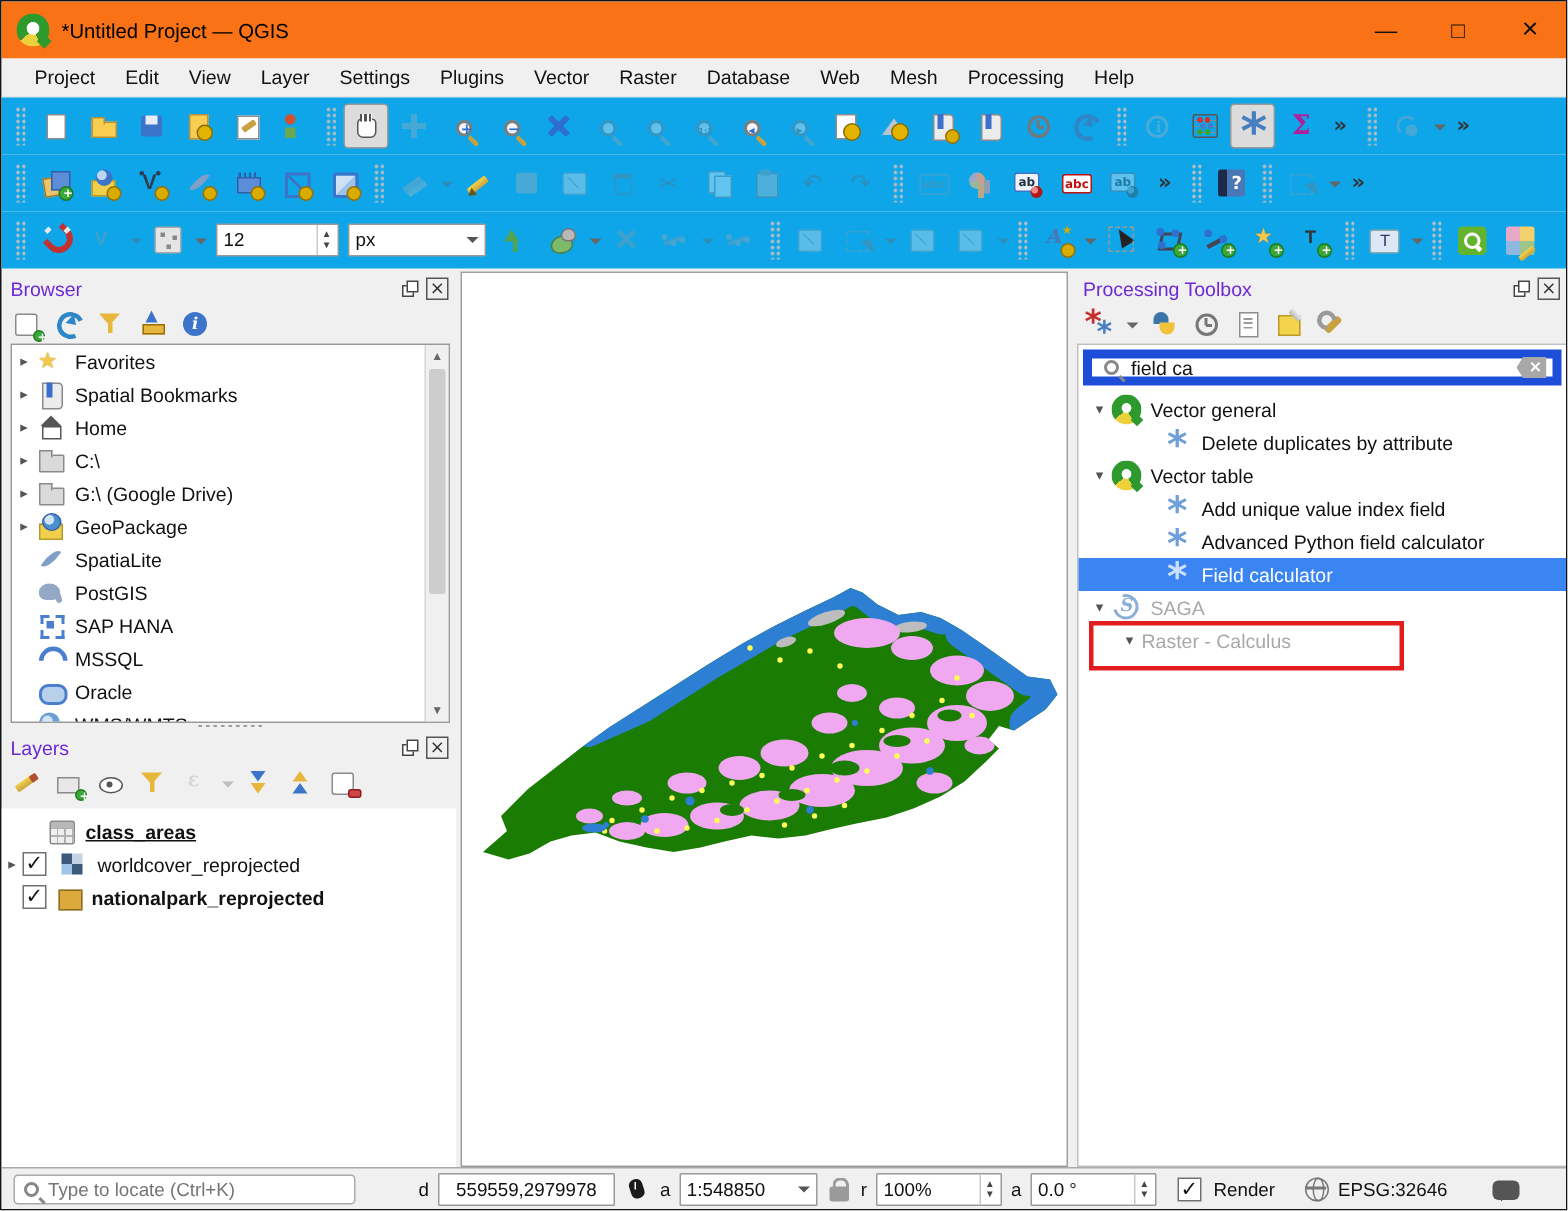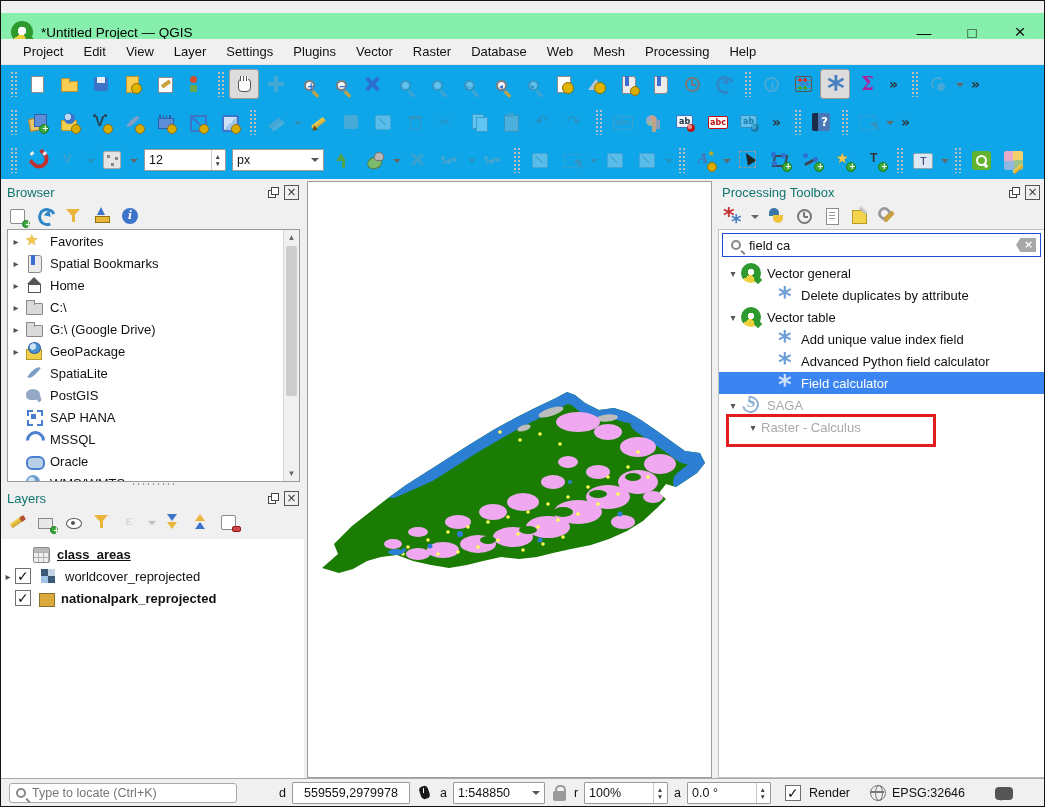--- a/index.html
+++ b/index.html
@@ -1,19 +1,19 @@
 <!DOCTYPE html>
 <html><head>
 <meta charset="utf-8">
 <style>
   *{margin:0;padding:0;box-sizing:border-box}
   html,body{width:1045px;height:807px;font-family:"Liberation Sans",sans-serif;background:#fff}
   .window{position:relative;width:1045px;height:807px;border:1px solid #141414;background:#f0f0f0;overflow:hidden}
   
-  .titlebar{position:absolute;left:0;top:12px;width:100%;height:38px;background:#86efac;display:flex;align-items:center}
+  .titlebar{position:absolute;left:0;top:0;width:100%;height:38px;background:#f97316;display:flex;align-items:center}
   .title-text{font-size:13.5px;color:#000;margin-left:8px}
   .winbtns{position:absolute;right:0;top:0;height:38px;display:flex}
   .winbtn{width:48px;height:38px;display:flex;align-items:center;justify-content:center;font-size:15px;color:#111}
   
   .menubar{position:absolute;left:0;top:38px;width:100%;height:26px;background:#f0f0f0;display:flex;align-items:center;padding-left:12px;border-bottom:1px solid #e3e3e3}
   .menu-item{font-size:13px;color:#111;padding:0 10px;height:26px;line-height:26px}
   
   .tbrow{position:absolute;left:0;width:100%;height:38px;background:#0ea5e9;display:flex;align-items:center;gap:2px;padding-left:6px}
   .grip{width:7px;height:26px;margin:0 3px;background-image:radial-gradient(#bfbfbf 1px,transparent 1.2px);background-size:4px 4px}
   .tb{width:30px;height:30px;display:flex;align-items:center;justify-content:center;border:1px solid transparent;border-radius:3px;flex:0 0 auto}
@@ -139,21 +139,21 @@
   .i-starann::before{content:"★";font:14px/16px "DejaVu Sans",sans-serif;color:#f3c84c;left:2px;text-shadow:0 0 1px #a8842a}
   .i-textann::before{content:"T";font:bold 12px/16px "Liberation Sans",sans-serif;color:#333;left:4px}
   .i-formann{width:20px;height:16px;margin-top:2px;background:#dce8f5;border:1px solid #8aa;border-radius:2px}
   .i-formann::before{content:"T";font:11px/14px "Liberation Sans",sans-serif;color:#336;left:6px}
   .i-osm{width:19px;height:19px;background:#63b32f;border-radius:3px}
   .i-osm::before{left:4px;top:4px;width:7px;height:7px;border:2px solid #fff;border-radius:50%}
   .i-osm::after{left:12px;top:12px;width:2.5px;height:5px;background:#fff;transform:rotate(-45deg)}
   .i-styling{width:19px;height:19px;border-radius:2px;background:conic-gradient(#f2d06a 0 25%,#9ec48a 25% 50%,#8fb8e0 50% 75%,#e8a8c8 75%)}
   .i-styling::after{right:-1px;bottom:-1px;width:12px;height:4px;background:linear-gradient(#f4d34c,#caa23c);transform:rotate(-40deg);border-radius:1px}
   
-  .panel-title{font-size:13px;color:#0f766e}
+  .panel-title{font-size:13px;color:#6d28d9}
   .phead{display:flex;align-items:center;justify-content:space-between;height:22px;padding:0 6px}
   .pbtns{display:flex;gap:4px}
   .pbtn{width:14px;height:14px;position:relative}
   .pbtn-float::before{content:"";position:absolute;left:2px;top:5px;width:6px;height:6px;border:1px solid #444;background:#fff}
   .pbtn-float::after{content:"";position:absolute;left:5px;top:2px;width:6px;height:6px;border:1px solid #444;background:#fff}
   .pbtn-close::before{content:"×";position:absolute;font:12px/13px "DejaVu Sans",sans-serif;color:#333;left:0;top:0;width:13px;height:13px;border:1px solid #555;text-align:center}
   .ptools{display:flex;align-items:center;gap:6px;height:26px;padding:0 6px}
   .ptool{width:22px;height:22px;display:flex;align-items:center;justify-content:center}
   .trow{display:flex;align-items:center;height:22px;font-size:13px;color:#111;white-space:nowrap}
   .texp{width:16px;text-align:center;font-size:10px;color:#555;flex:0 0 auto}
@@ -221,21 +221,21 @@
   .scrollbar{position:absolute;right:0;top:0;bottom:0;width:16px;background:#f0f0f0;border-left:1px solid #d8d8d8}
   .sb-arrow{height:15px;font-size:8px;color:#666;text-align:center;line-height:15px}
   .sb-thumb{position:absolute;left:2px;right:2px;top:16px;height:150px;background:#cdcdcd;border-radius:2px}
   .sb-down{position:absolute;bottom:0;left:0;right:0}
   .layers-panel{position:absolute;left:0;top:486px;width:303px;height:291px}
   .layers-tree{position:absolute;left:0;top:52px;right:0;bottom:0;background:#fff;padding-top:4px}
   .splitdots{position:absolute;left:130px;top:481px;width:44px;height:4px;background-image:radial-gradient(#9a9a9a 1px,transparent 1.2px);background-size:5px 4px}
   .map-canvas{position:absolute;left:306px;top:180px;width:405px;height:597px;background:#fff;border:1px solid #9e9e9e}
   .proc-panel{position:absolute;left:715px;top:180px;width:329px;height:597px}
   .proc-body{position:absolute;left:2px;top:48px;right:0;bottom:0;background:#fff;border:1px solid #c0c0c0}
-  .searchbox{position:absolute;left:3px;top:3px;right:3px;height:24px;background:#fff;border:1px solid #1d4ed8;display:flex;align-items:center;padding:0 4px}
+  .searchbox{position:absolute;left:3px;top:3px;right:3px;height:24px;background:#fff;border:6px solid #1d4ed8;display:flex;align-items:center;padding:0 4px}
   .s-mag{width:10px;height:10px;border:2px solid #888;border-radius:50%;position:relative;margin:0 8px 0 4px;flex:0 0 auto}
   .s-mag::after{content:"";position:absolute;width:2px;height:5px;background:#888;left:9px;top:8px;transform:rotate(-45deg)}
   .s-clear{margin-left:auto;width:20px;height:14px;background:#a8a8a8;clip-path:polygon(22% 0,100% 0,100% 100%,22% 100%,0 50%);position:relative;flex:0 0 auto}
   .s-clear::before{content:"×";position:absolute;color:#fff;font:bold 11px/14px "DejaVu Sans",sans-serif;left:8px}
   .proc-tree{position:absolute;left:0;top:32px;right:0;bottom:0}
   .proc-tree .trow{padding-left:6px}
   .trow.sel{background:#3a85f2;color:#fff}
   .trow.ghost{color:#a8a8a8}
   .trow.ghost .ticon{opacity:.55}
   .sel .i-alg::before{color:#cfe0ff}

